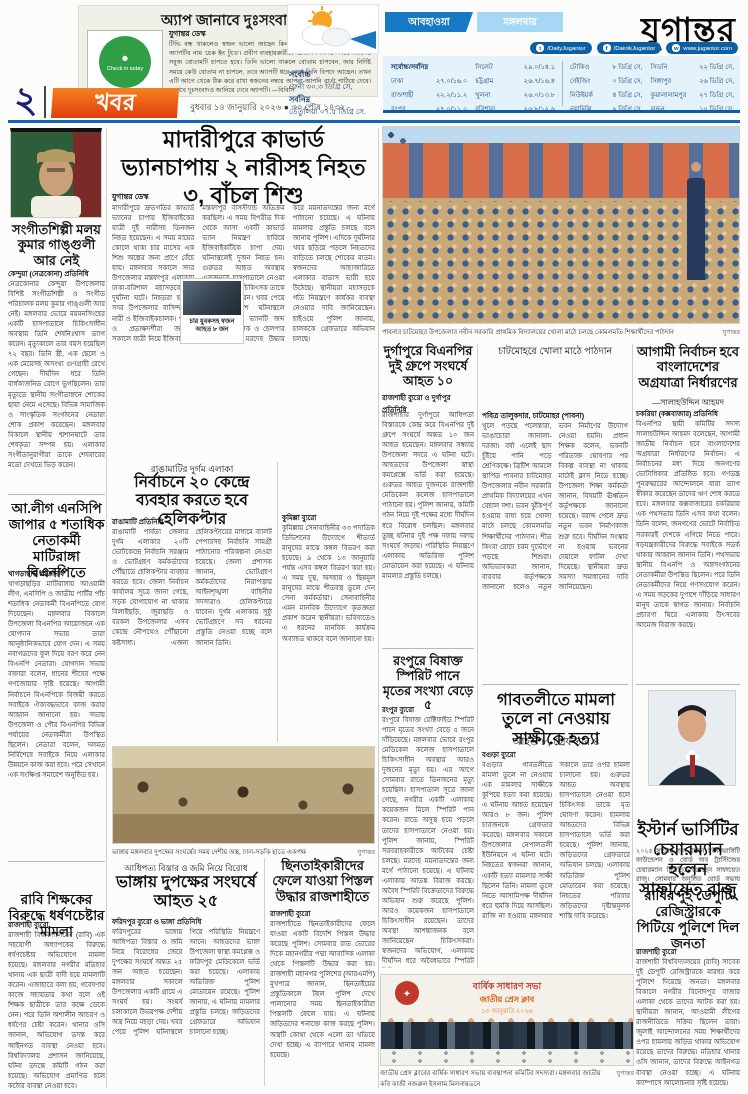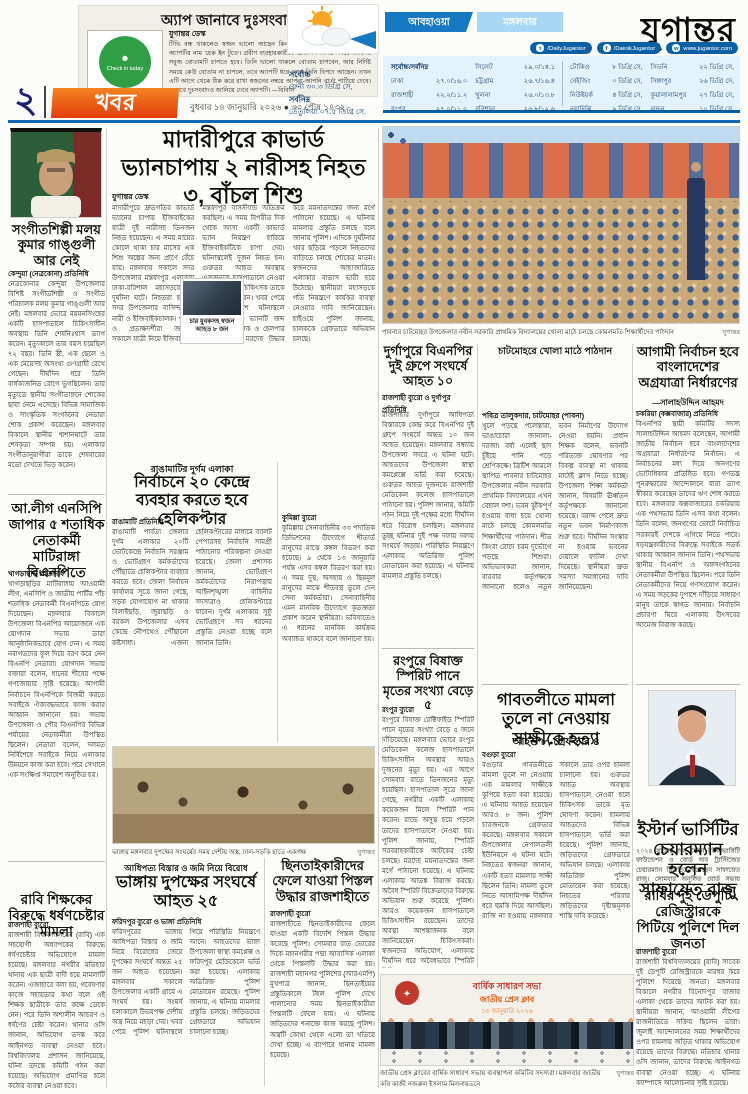--- a/index.html
+++ b/index.html
@@ -2,21 +2,21 @@
 <html><head>
 <meta charset="utf-8">
 <style>
   html,body{margin:0;padding:0;background:#e9e9e6;}
   .page{position:relative;width:748px;height:1094px;background:#fcfcfa;margin:0 auto;
         font-family:"Liberation Sans","DejaVu Sans",sans-serif;overflow:hidden;color:#111;}
   .abs{position:absolute;}
   .hl{font-weight:700;color:#0d0d0d;text-align:center;line-height:1.18;}
   .bd{font-size:6.8px;line-height:1.48;text-align:justify;color:#1d1d1d;overflow:hidden;}
   .dl{font-size:7px;font-weight:700;color:#0d0d0d;}
-  .kick{font-weight:700;text-align:center;color:#0d0d0d;}
+  .kick{font-weight:400;text-align:center;color:#0d0d0d;}
   .cap{font-size:6.5px;color:#222;display:flex;justify-content:space-between;gap:6px;align-items:flex-start;}
   .credit{color:#555;white-space:nowrap;font-size:6.3px;}
   .vline{width:1px;background:#cfcfcc;}
   .hline{height:1px;background:#b9b9b5;}
   .photo{overflow:hidden;border:1px solid #d2d2cd;box-sizing:border-box;}
   .cols2{column-count:2;column-gap:7px;}
   .cols3{column-count:3;column-gap:8px;}
   
   .appbox{background:#f1f0e8;border:1px solid #dddbd0;box-sizing:border-box;}
   .app-title{font-size:14.5px;font-weight:700;text-align:center;}

